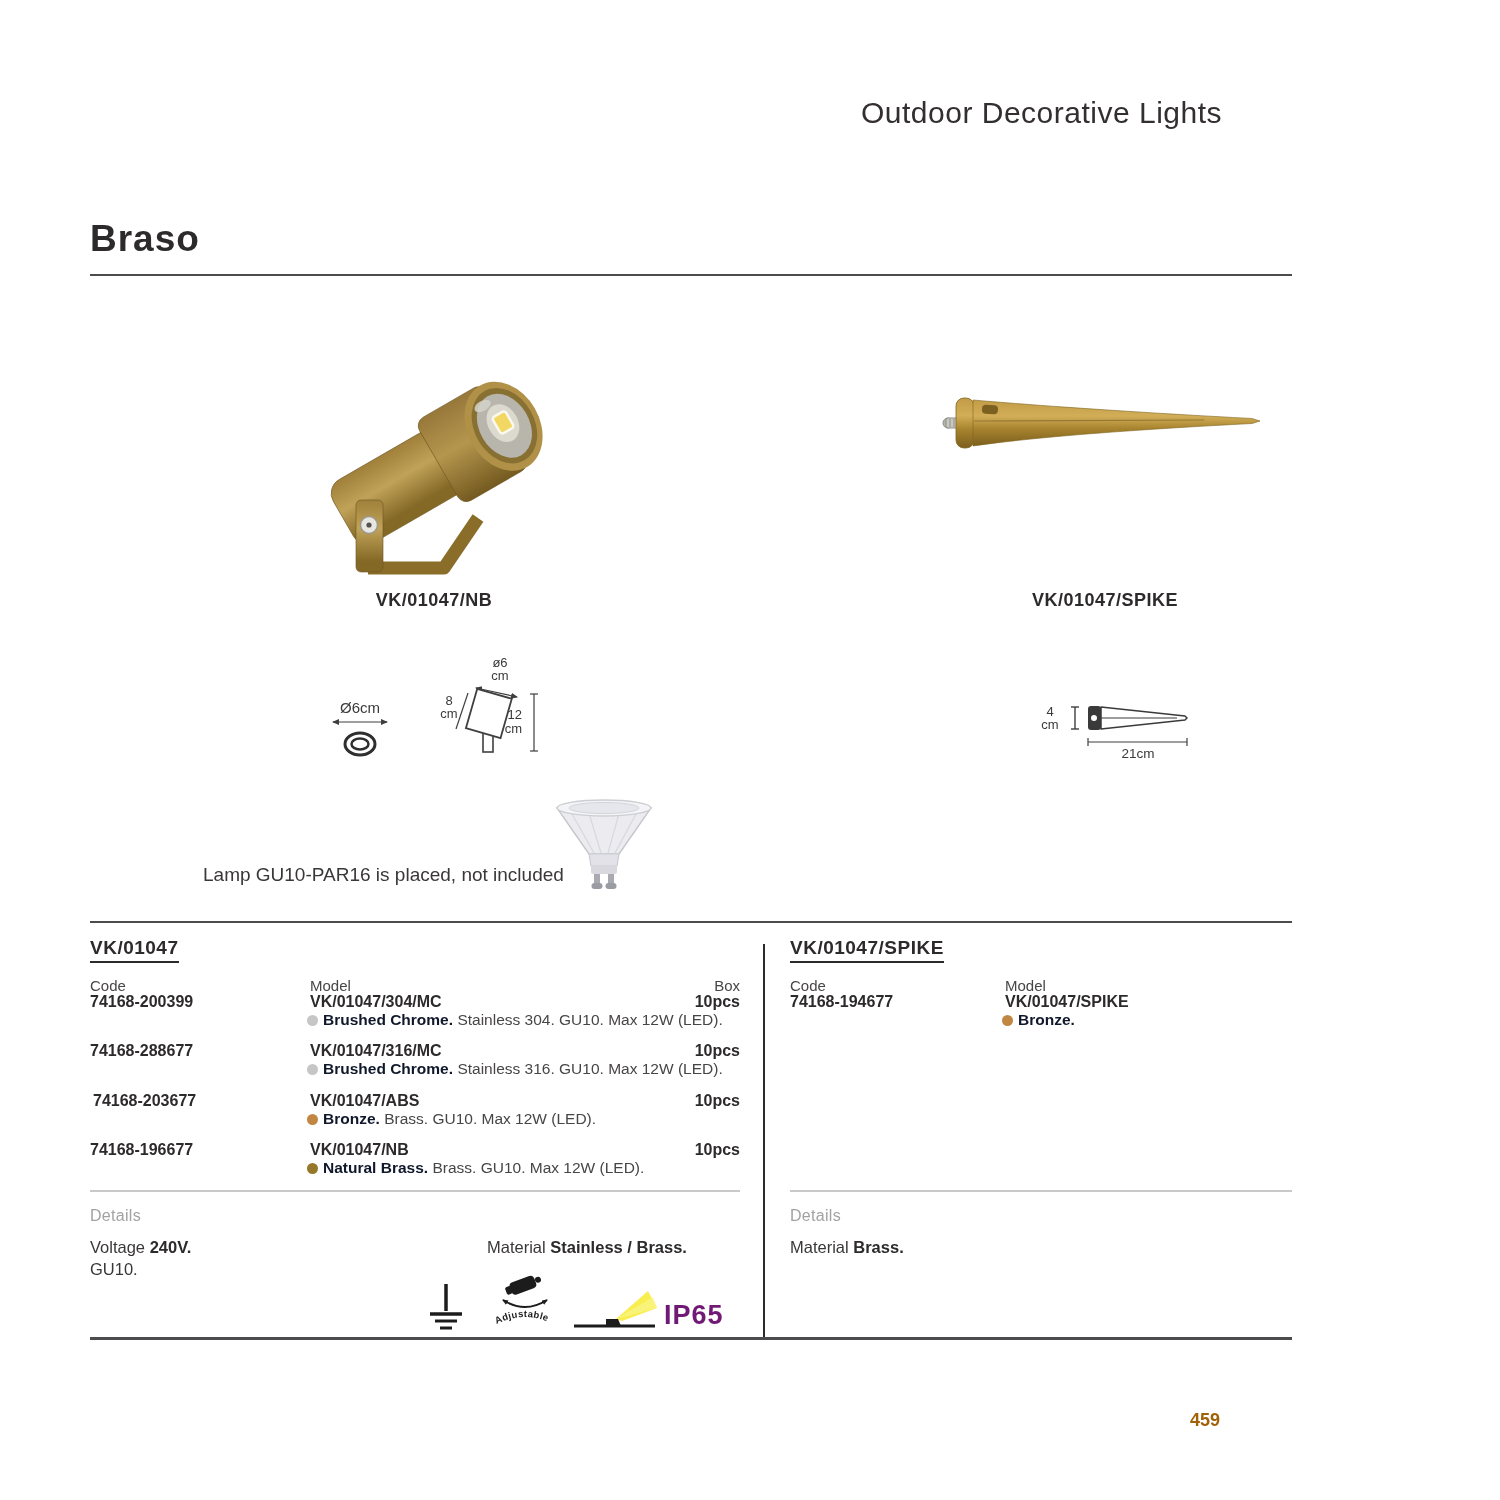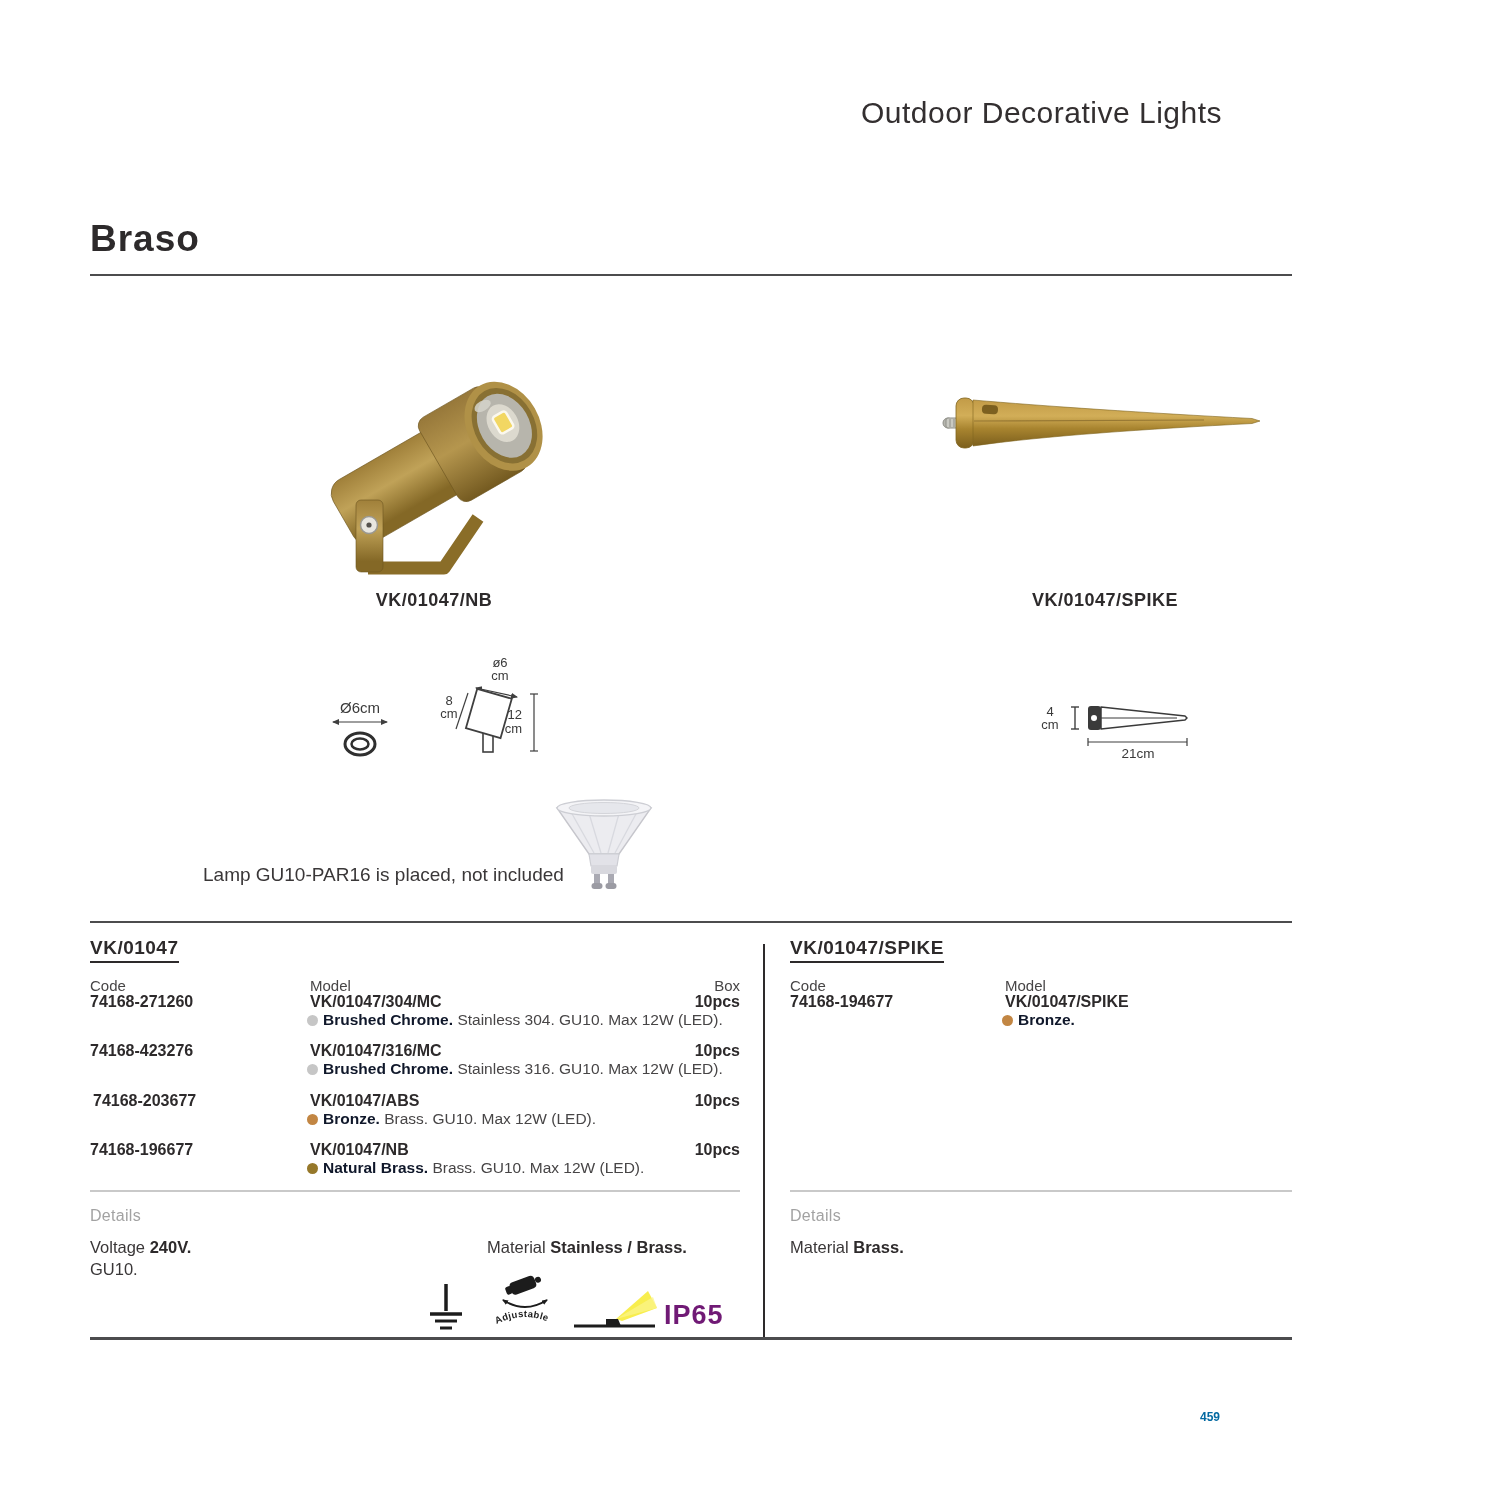--- a/index.html
+++ b/index.html
@@ -15,21 +15,21 @@
   .colhead{font-size:15px;color:#474546;}
   .rowline{font-size:16px;font-weight:bold;color:#2d2a2b;}
   .desc{font-size:15.5px;color:#474546;}
   .desc b{color:#0f172a;}
   .dot{position:absolute;width:11px;height:11px;border-radius:50%;}
   .details-lbl{font-size:16px;color:#a2a2a2;letter-spacing:.3px;}
   .detail-txt{font-size:16.5px;color:#3a3738;}
   .detail-txt b{color:#2d2a2b;}
   .note-txt{font-size:19px;color:#3a3738;}
   .ip{font-size:27px;font-weight:bold;letter-spacing:1px;color:#701a75;}
-  .pageno{font-size:12px;font-weight:bold;color:#0369a1;}
+  .pageno{font-size:18px;font-weight:bold;color:#a16207;}
   svg text{font-family:"Liberation Sans","DejaVu Sans",sans-serif;}
 </style>
 </head>
 <body>
 
 <div id="page">
 
   <div class="abs hdr" style="top:96px;right:70px;">Outdoor Decorative Lights</div>
 
   <div class="abs series-title" style="top:218px;left:90px;">Braso</div>
@@ -159,28 +159,28 @@
 
   <div class="abs tbl-title" style="left:90px;top:937px;">VK/01047</div>
 
   <div class="abs" style="left:90px;top:977px;width:650px;">
     <span class="abs colhead" style="left:0;">Code</span>
     <span class="abs colhead" style="left:220px;">Model</span>
     <span class="abs colhead" style="right:0;">Box</span>
   </div>
 
   <div class="abs" style="left:90px;top:993px;width:650px;height:44px;">
-    <span class="abs rowline" style="left:0;">74168-271260</span>
+    <span class="abs rowline" style="left:0;">74168-200399</span>
     <span class="abs rowline" style="left:220px;">VK/01047/304/MC</span>
     <span class="abs rowline" style="right:0;">10pcs</span>
     <span class="dot" style="left: 217px; top: 22px; background: rgb(198, 198, 198);"></span>
     <span class="abs desc" style="left:233px;top:18px;"><b>Brushed Chrome.</b> <span>Stainless 304. GU10. Max 12W (LED).</span></span>
   </div>
   <div class="abs" style="left:90px;top:1042px;width:650px;height:44px;">
-    <span class="abs rowline" style="left:0;">74168-423276</span>
+    <span class="abs rowline" style="left:0;">74168-288677</span>
     <span class="abs rowline" style="left:220px;">VK/01047/316/MC</span>
     <span class="abs rowline" style="right:0;">10pcs</span>
     <span class="dot" style="left: 217px; top: 22px; background: rgb(198, 198, 198);"></span>
     <span class="abs desc" style="left:233px;top:18px;"><b>Brushed Chrome.</b> <span>Stainless 316. GU10. Max 12W (LED).</span></span>
   </div>
   <div class="abs" style="left:90px;top:1092px;width:650px;height:44px;">
     <span class="abs rowline" style="left:3px;">74168-203677</span>
     <span class="abs rowline" style="left:220px;">VK/01047/ABS</span>
     <span class="abs rowline" style="right:0;">10pcs</span>
     <span class="dot" style="left: 217px; top: 22px; background: rgb(194, 134, 67);"></span>

